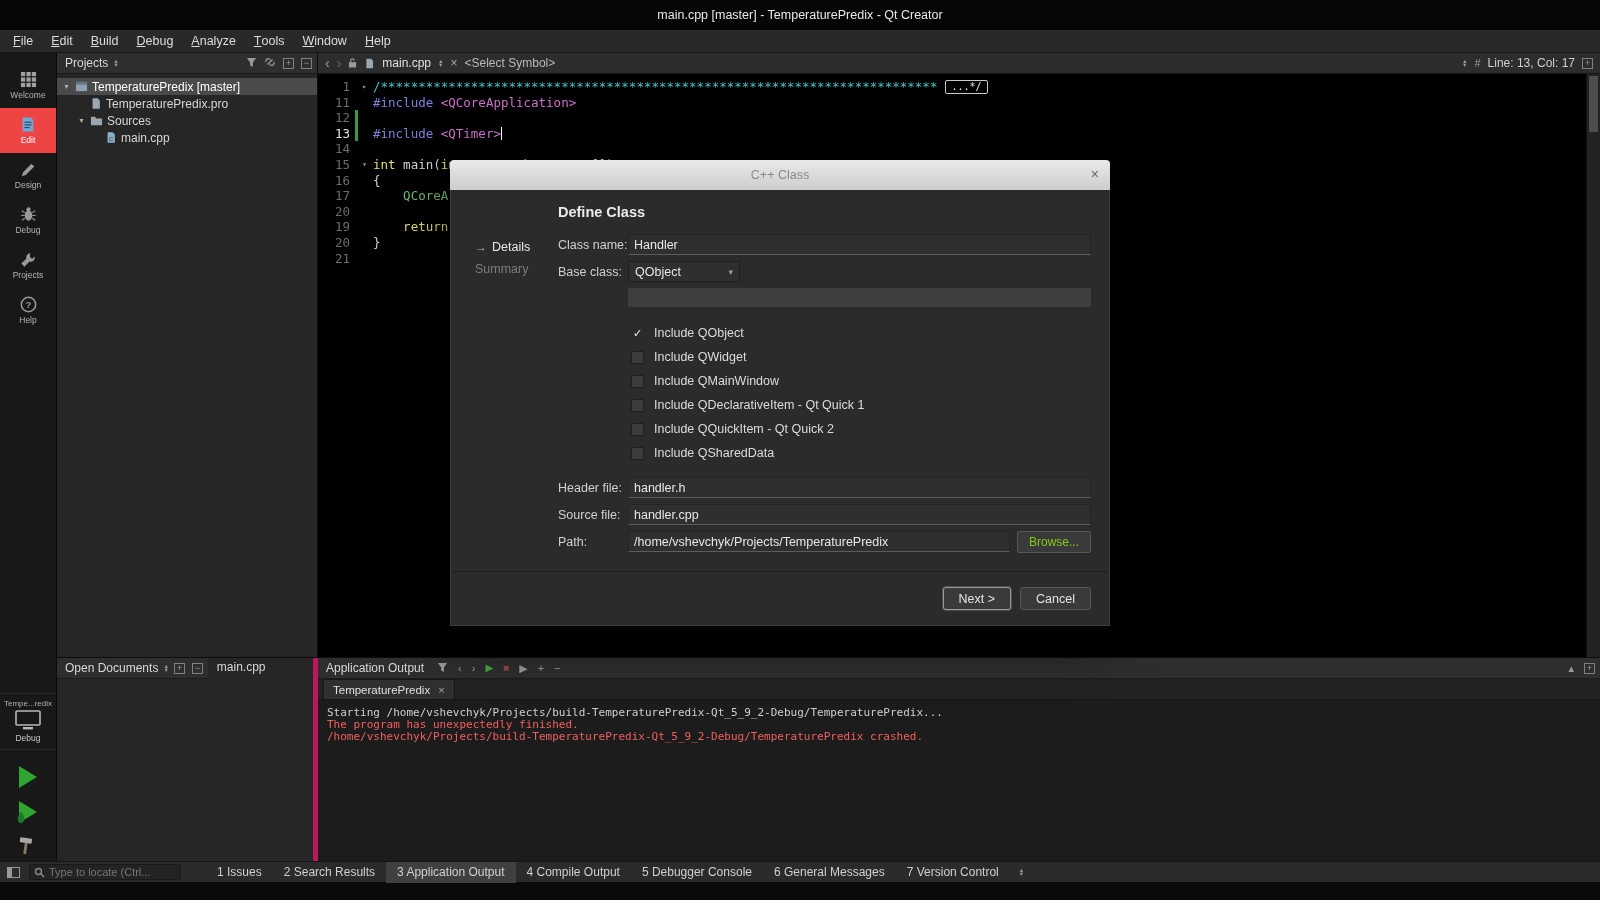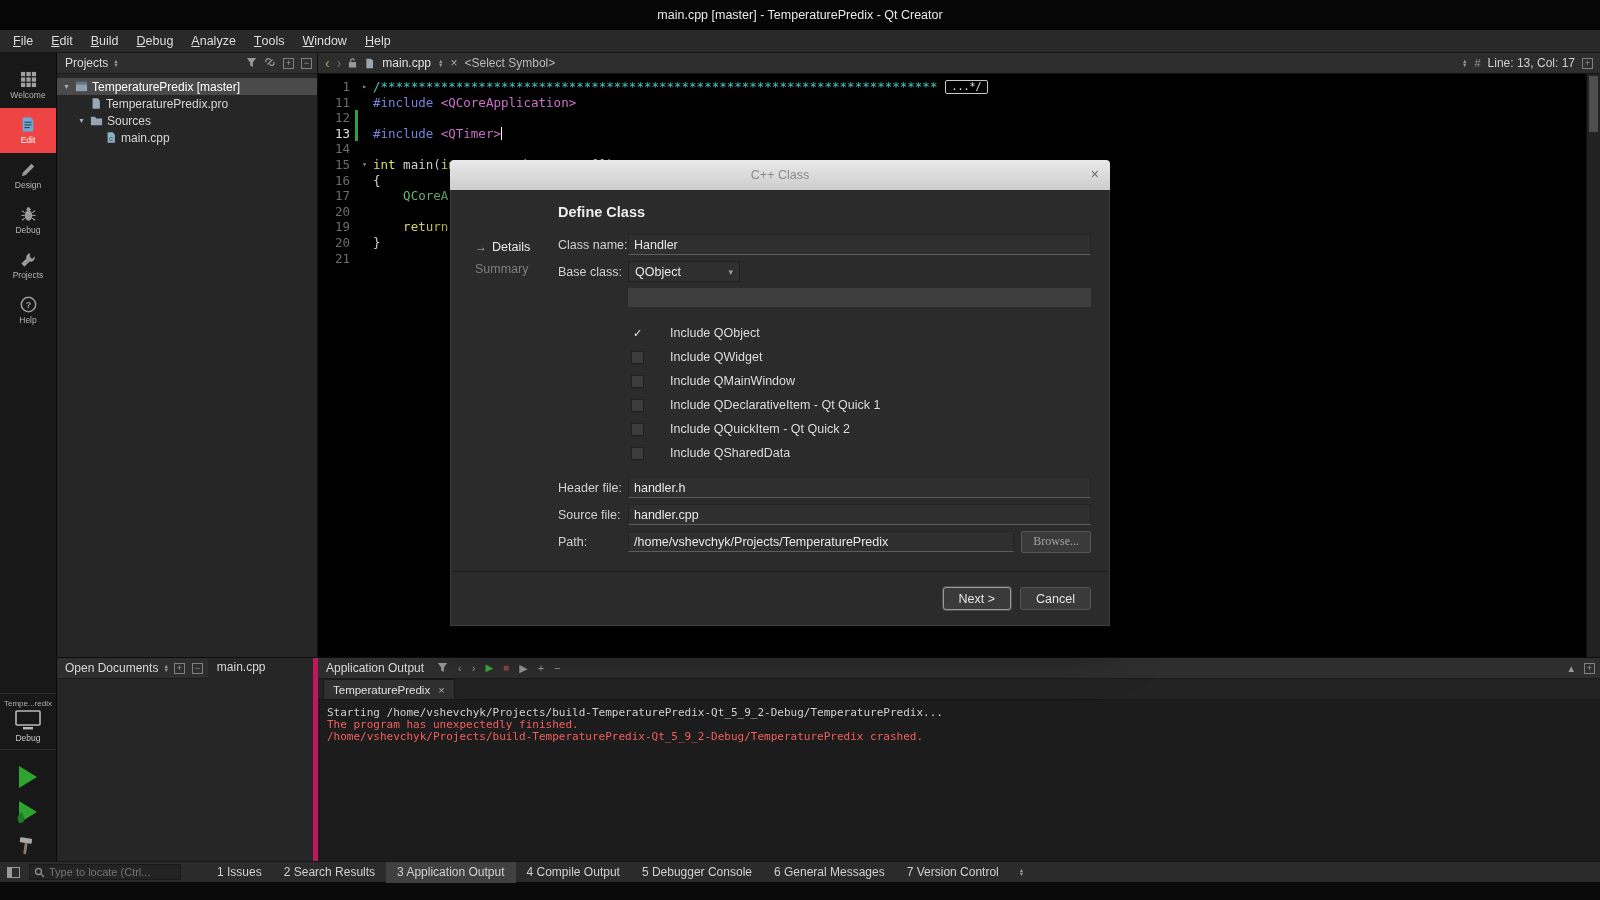--- a/index.html
+++ b/index.html
@@ -120,26 +120,26 @@
 .step-arrow{color:#b0b0b0;font-size:12px;}
 .dlg-content{margin-left:107px;margin-right:18px;padding-top:14px;}
 .dlg-heading{font-size:14.5px;font-weight:bold;color:#ececec;margin-bottom:14px;}
 .frow{display:flex;align-items:center;height:21px;margin-bottom:6px;}
 .flabel{width:70px;font-size:12.5px;color:#d0d0d0;flex-shrink:0;}
 .field{flex:1;height:21px;background:#2f2f2f;border:1px solid #242424;border-bottom-color:#5c5c5c;color:#e6e6e6;font-size:12.5px;padding:0 5px;font-family:"Liberation Sans",sans-serif;outline:none;min-width:0;}
 .combo{width:112px;height:21px;background:#2f2f2f;border:1px solid #1f1f1f;display:flex;align-items:center;padding:0 6px;color:#e6e6e6;font-size:12.5px;justify-content:space-between;}
 .combo-arrow{color:#9a9a9a;font-size:9px;}
 .empty-field{height:19px;background:#3e3e3e;margin:2px 0 8px 70px;}
 .cb-group{margin:14px 0 12px 73px;}
-.cb-row{display:flex;align-items:center;gap:26px;height:24px;}
+.cb-row{display:flex;align-items:center;gap:10px;height:24px;}
 .checkbox{width:13px;height:13px;background:#3c3c3c;border:1px solid #1f1f1f;display:flex;align-items:center;justify-content:center;font-size:11px;color:#f0f0f0;flex-shrink:0;}
 .checkbox.checked{background:transparent;border-color:transparent;}
 .checkbox.checked::after{content:"\2713";}
 .cb-label{font-size:12.5px;color:#dcdcdc;}
-.browse-btn{margin-left:7px;height:22px;padding:0 11px;background:#3a3a3a;border:1px solid #565656;border-radius:2px;color:#a3a3a3;font-size:12px;font-family:Liberation Serif, serif;}
+.browse-btn{margin-left:7px;height:22px;padding:0 11px;background:#3a3a3a;border:1px solid #565656;border-radius:2px;color:#84cc16;font-size:12px;font-family:Liberation Sans, sans-serif;}
 .dlg-footer{position:absolute;bottom:0;left:0;right:0;height:54px;border-top:1px solid #1d1d1d;display:flex;align-items:center;justify-content:flex-end;gap:9px;padding:0 18px;}
 .btn{height:23px;padding:0 15px;background:#3a3a3a;border:1px solid #565656;border-radius:3px;color:#e4e4e4;font-size:12.5px;font-family:"Liberation Sans",sans-serif;}
 .btn.primary{border-color:#9a9a9a;box-shadow:0 0 0 1px #4e4e4e;}
 </style>
 </head>
 <body>
 
 <div class="titlebar">
   <span class="title">main.cpp [master] - TemperaturePredix - Qt Creator</span>
 </div>

